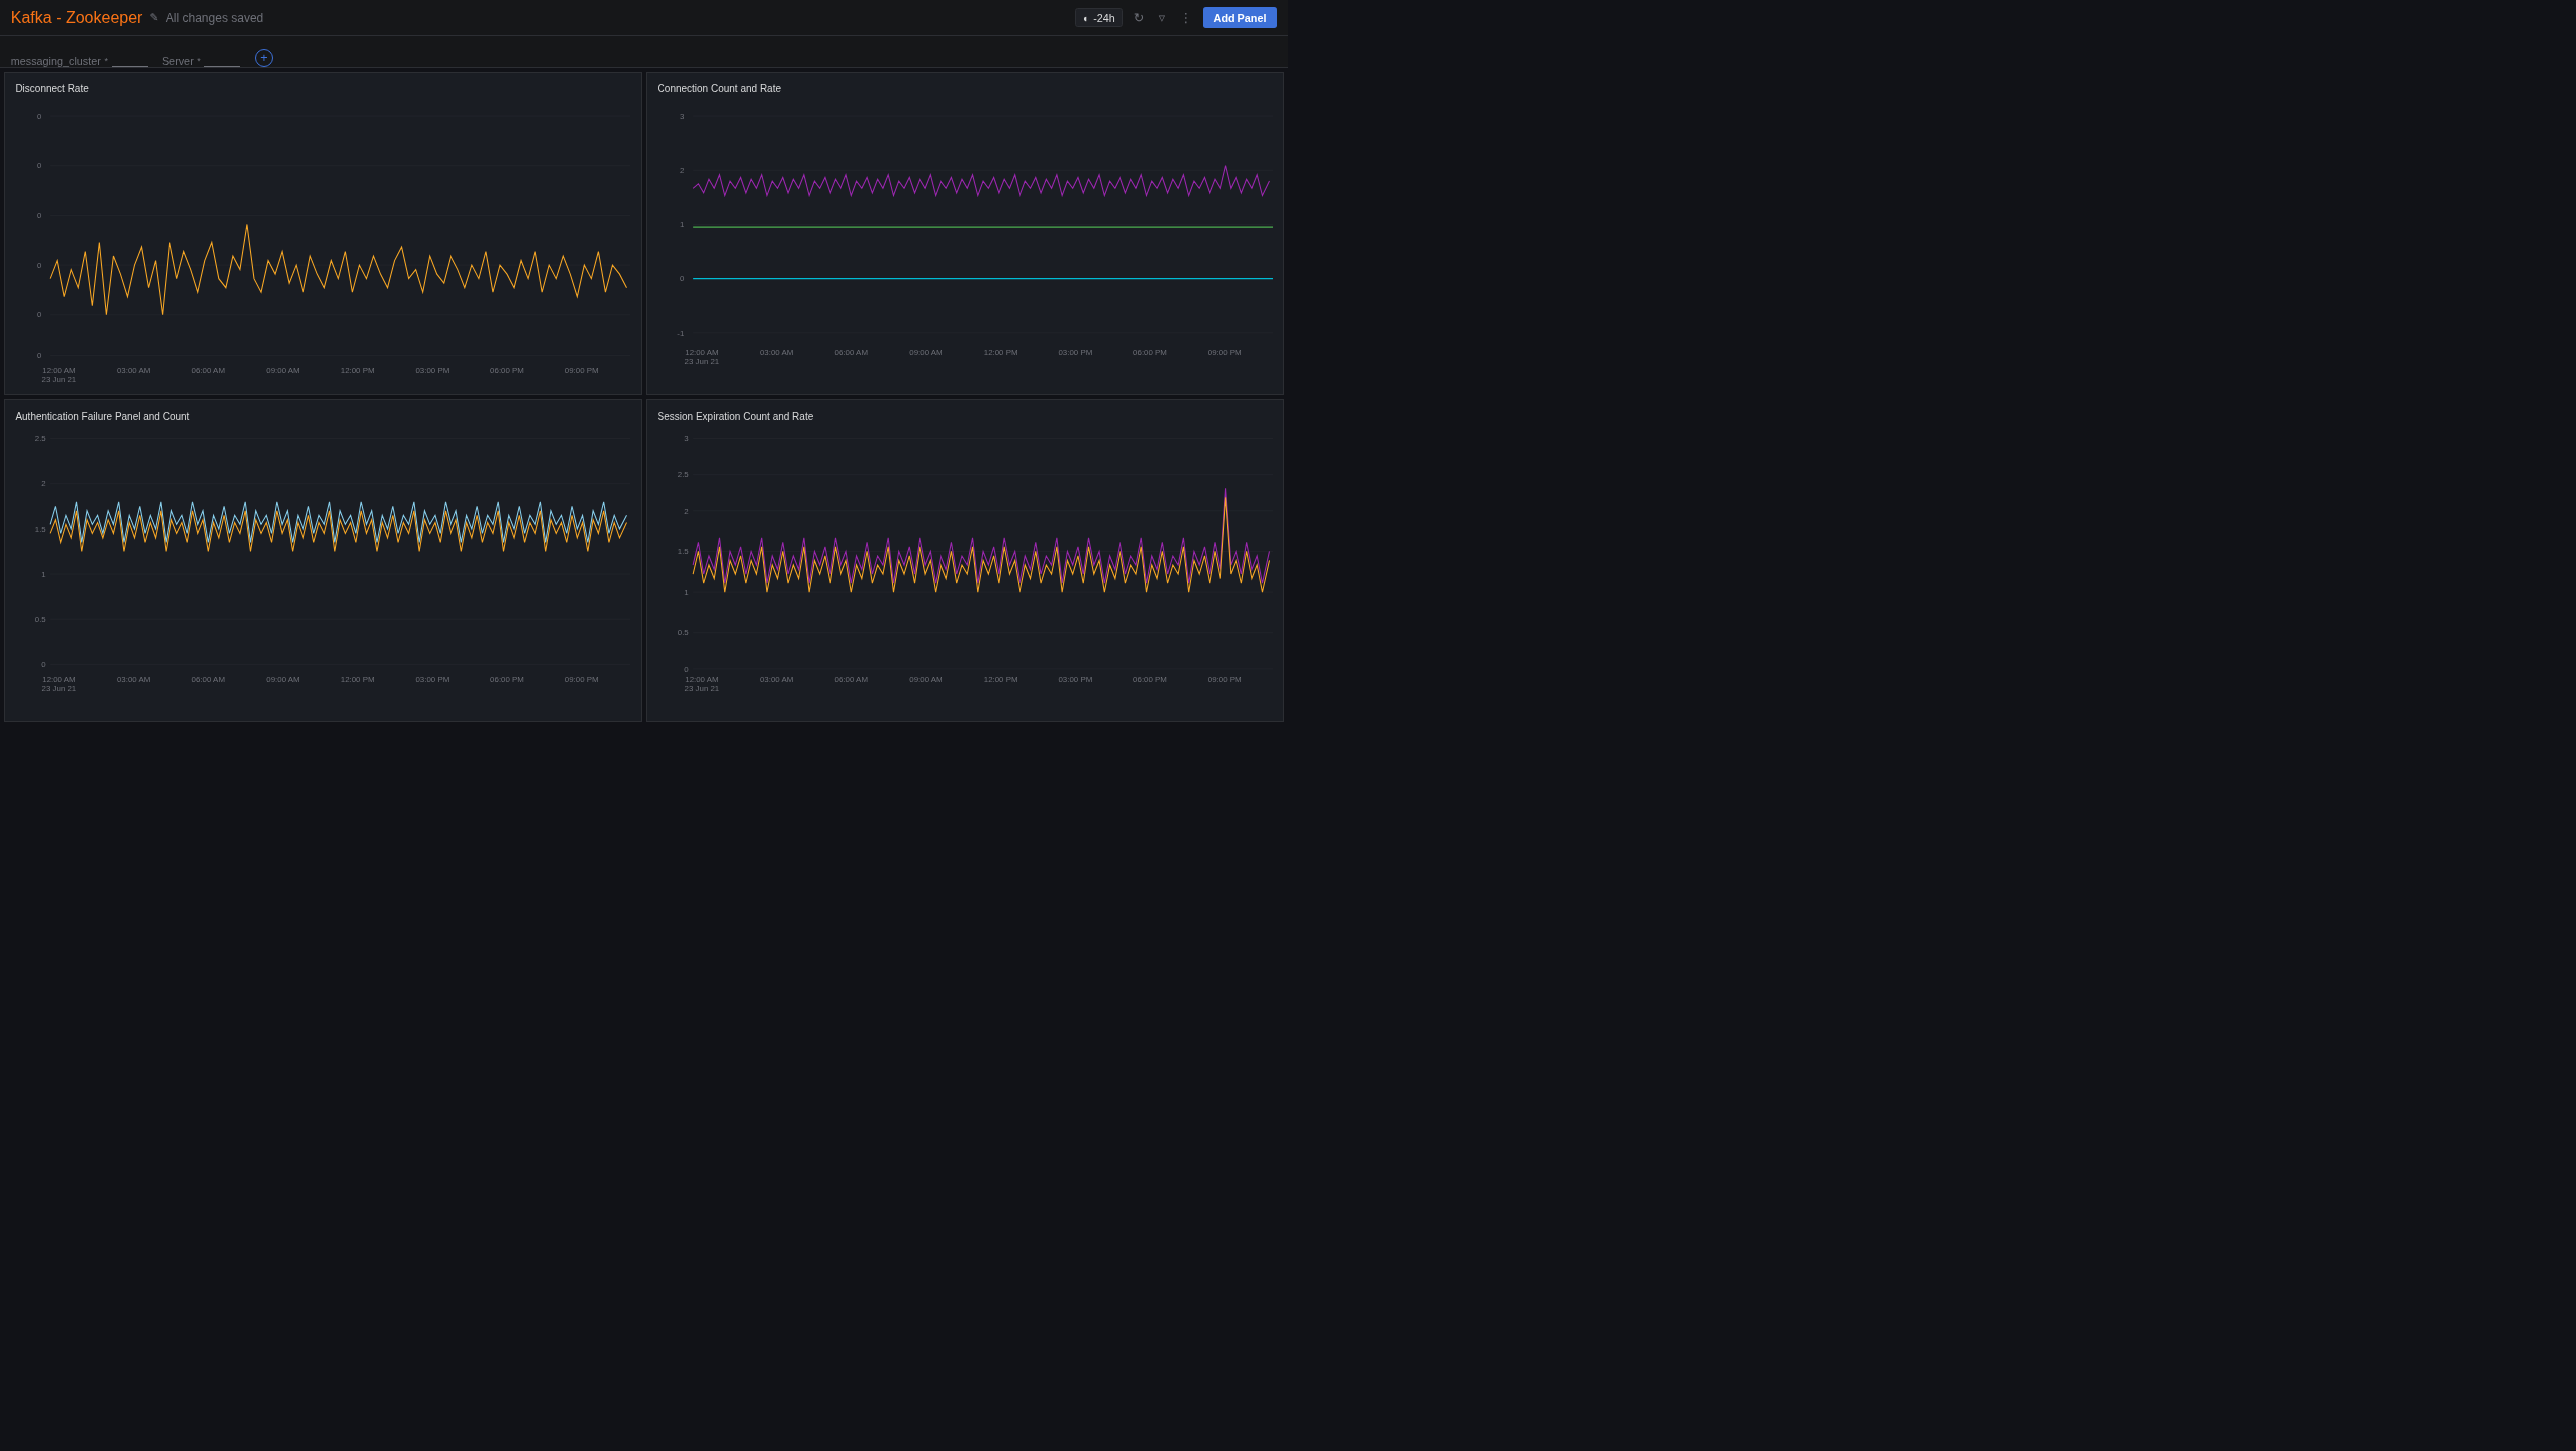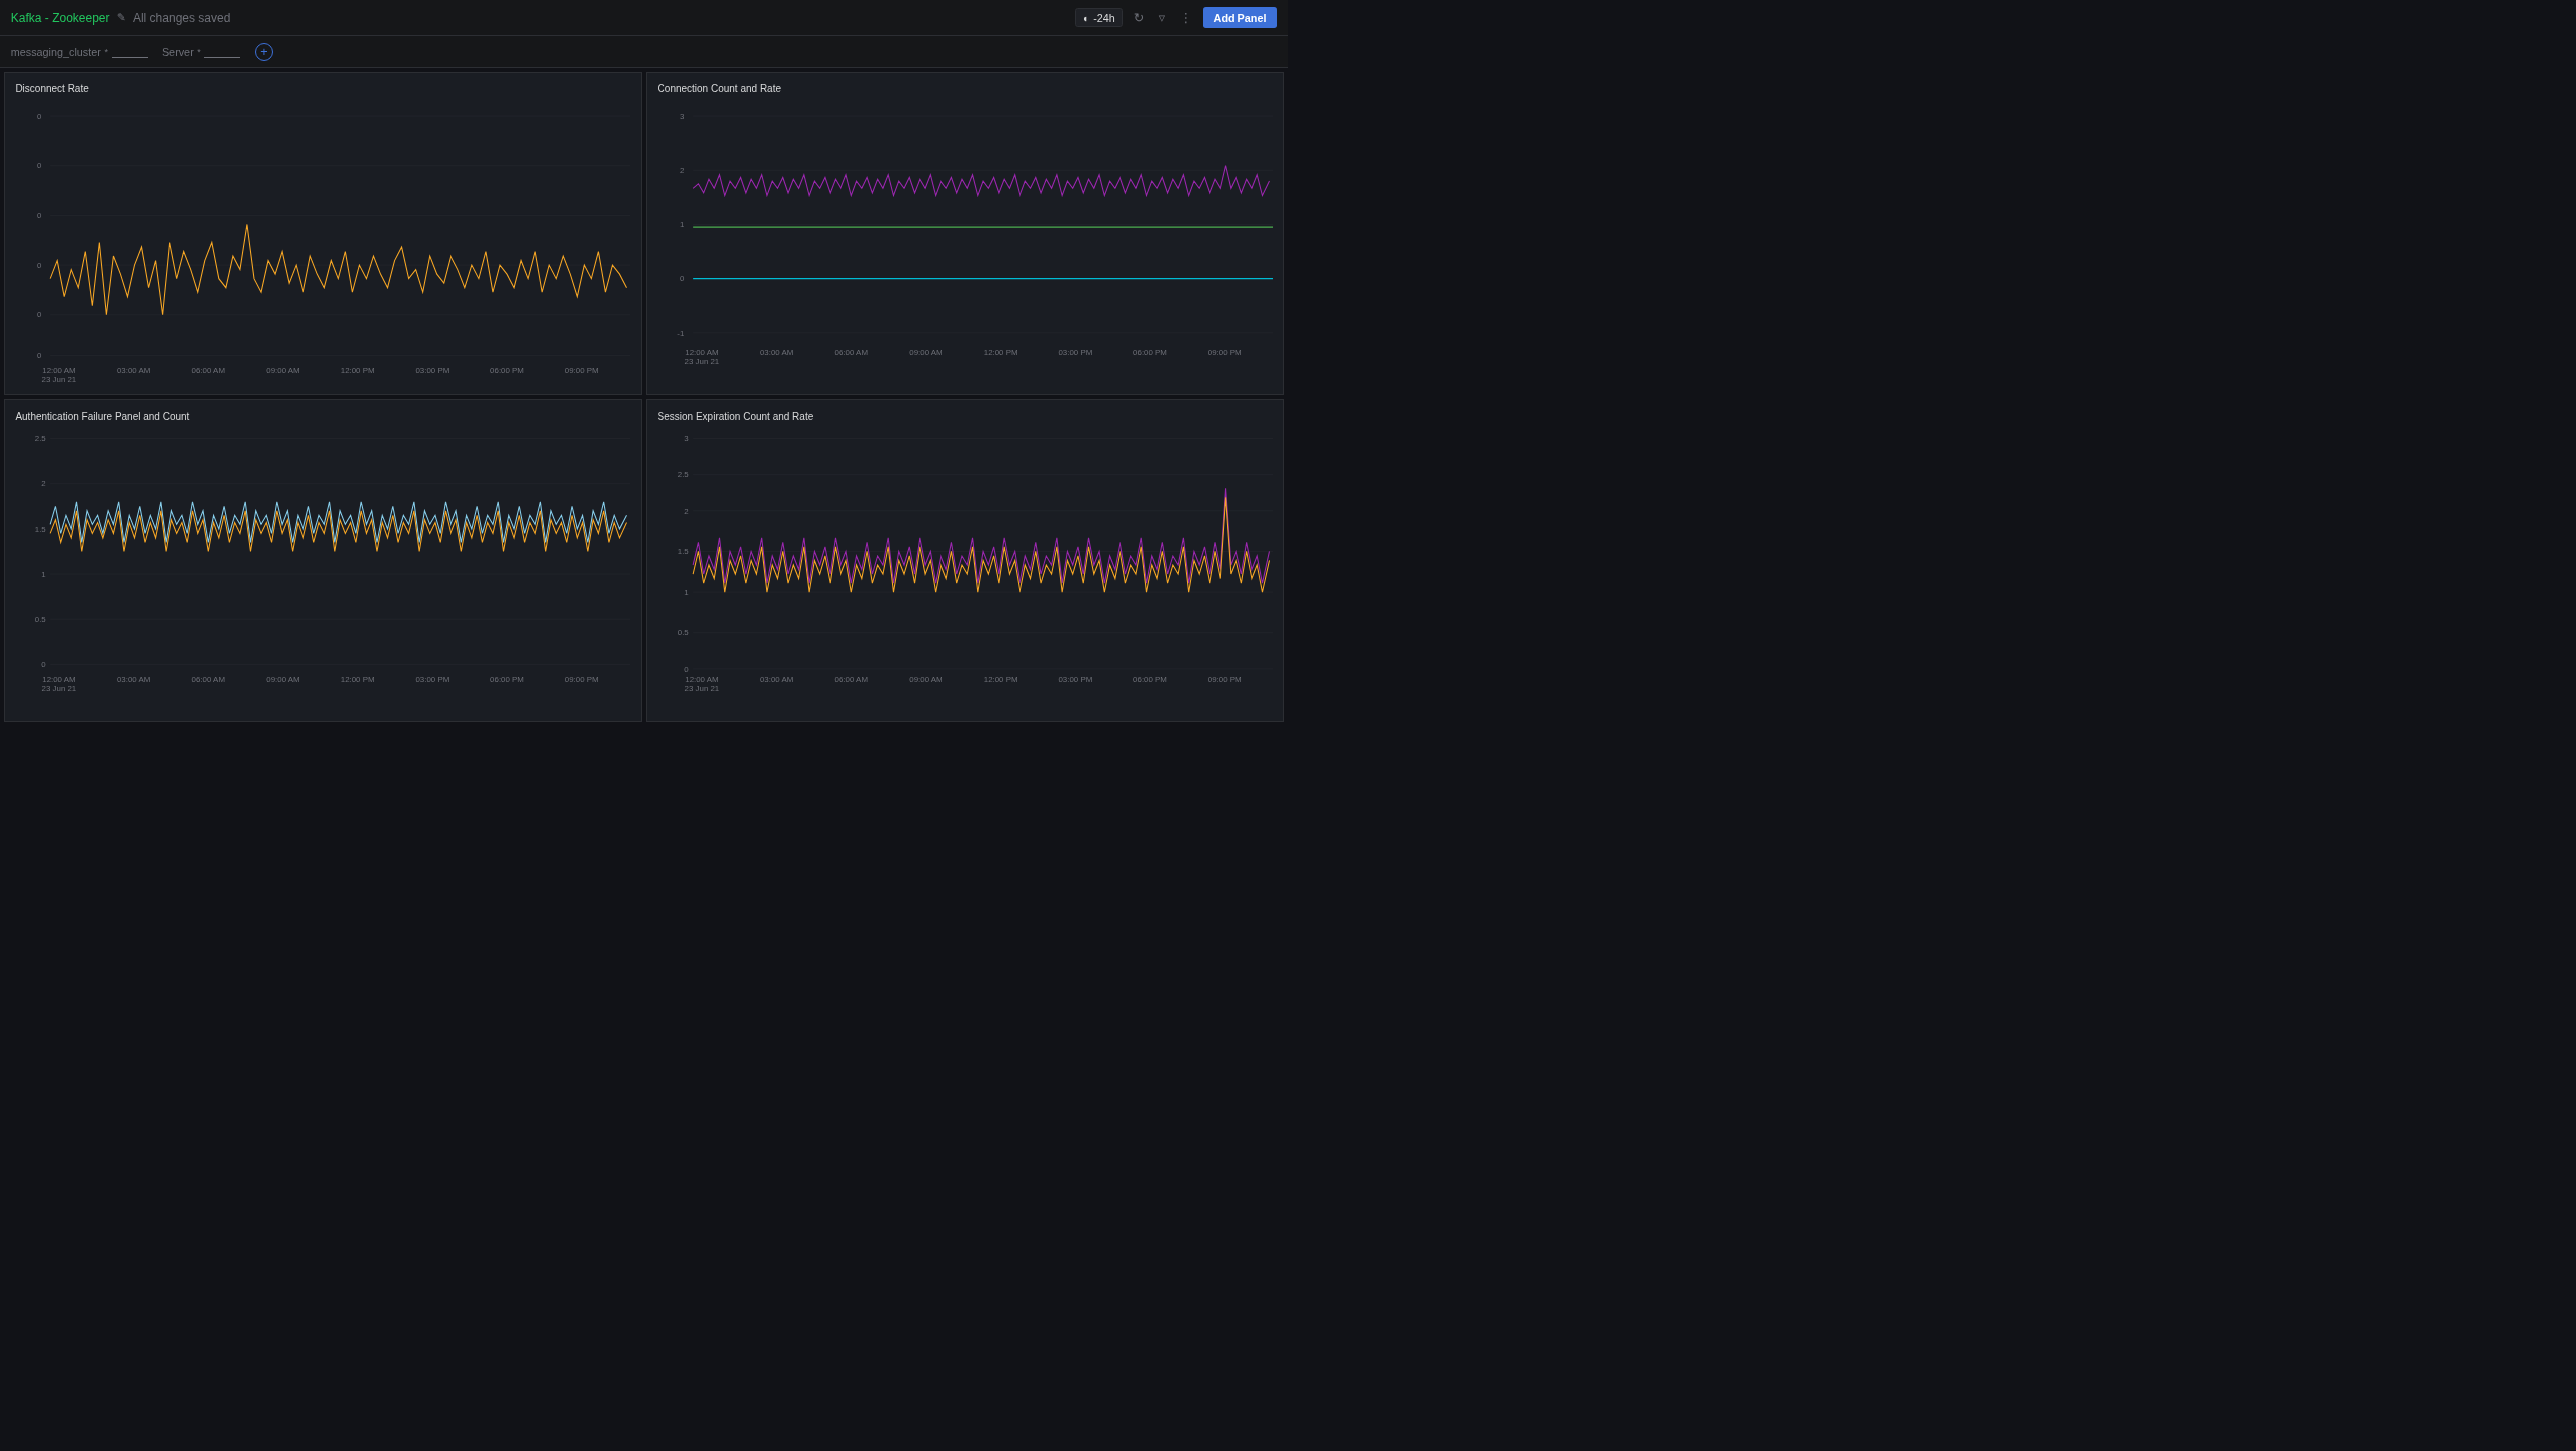--- a/index.html
+++ b/index.html
@@ -15,23 +15,23 @@
     .header {
       background: #161719;
       border-bottom: 0.9px solid #2c2e33;
       height: 36px;
       display: flex;
       align-items: center;
       padding: 0 10.8px;
       gap: 7.2px;
     }
     .header-title {
-      font-size: 12px;
+      font-size: 16px;
       font-weight: 500;
-      color: #22c55e;
+      color: #f97316;
     }
     .header-icon {
       color: #6e7078;
       font-size: 10.8px;
       cursor: pointer;
     }
     .header-saved {
       color: #6e7078;
       font-size: 12px;
     }
@@ -71,21 +71,21 @@
       padding: 4.5px 10.8px;
       cursor: pointer;
       font-size: 10.8px;
       font-weight: 700;
     }
     .toolbar {
       background: #161719;
       border-bottom: 0.9px solid #2c2e33;
       height: 32px;
       display: flex;
-      align-items: center;
+      align-items: flex-end;
       padding: 0 10.8px;
       gap: 14.4px;
     }
     .filter-item {
       display: flex;
       align-items: center;
       gap: 3.6px;
     }
     .filter-label {
       color: #6e7078;

